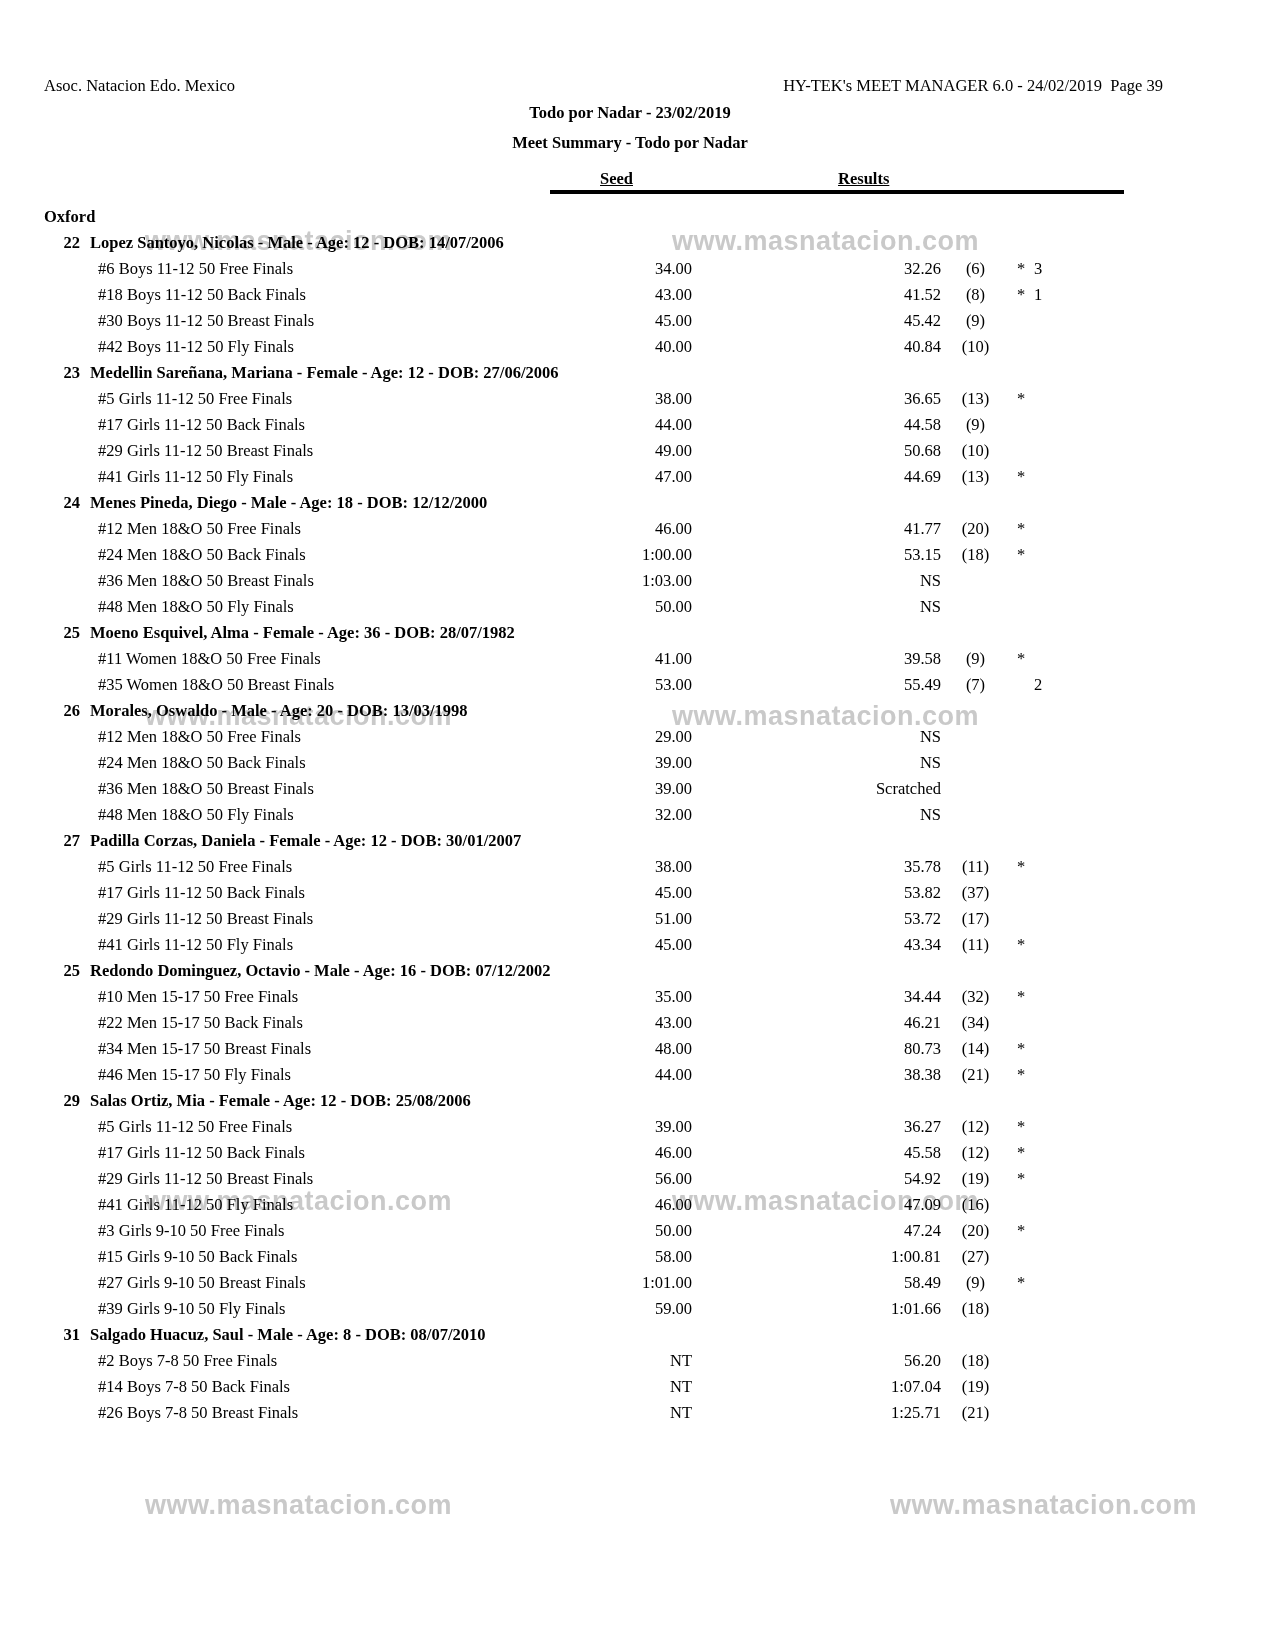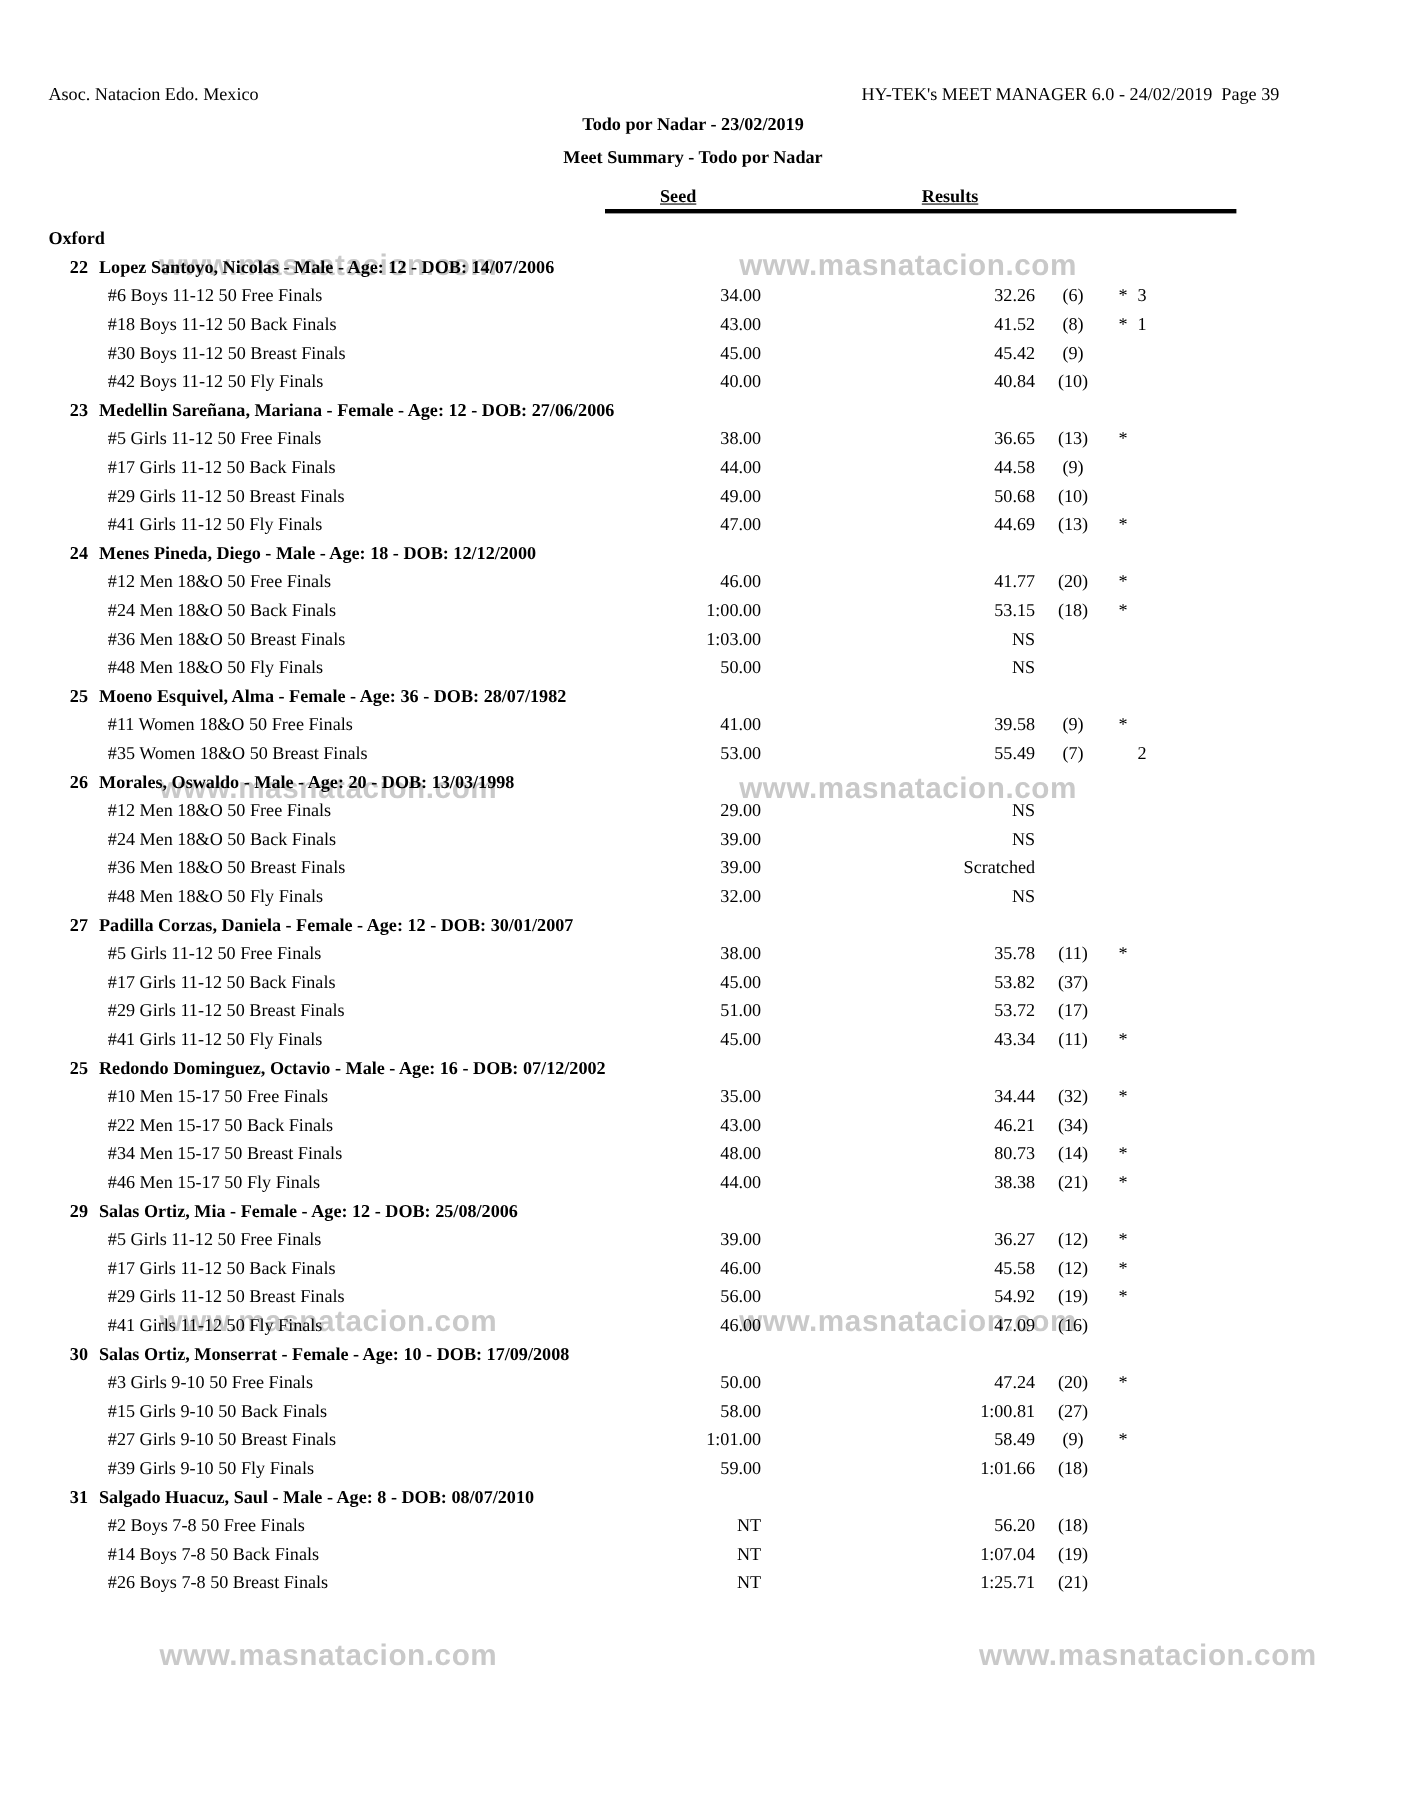--- a/index.html
+++ b/index.html
@@ -363,24 +363,20 @@
             <span class="ev-indent"></span>
             <span class="ev-name">#41 Girls 11-12 50 Fly Finals</span>
             <span class="ev-seed">46.00</span>
             <span class="ev-result">47.09</span>
             <span class="ev-place">(16)</span>
             <span class="ev-star"></span>
             <span class="ev-points"></span>
           </div>
         </div>
         <div>
-          <div class="swimmer-row">
-            <span class="sw-num">30</span>
-            <span class="sw-info">Salas Ortiz, Monserrat - Female - Age: 10 - DOB: 17/09/2008</span>
-          </div>
           <div class="event-row">
             <span class="ev-indent"></span>
             <span class="ev-name">#3 Girls 9-10 50 Free Finals</span>
             <span class="ev-seed">50.00</span>
             <span class="ev-result">47.24</span>
             <span class="ev-place">(20)</span>
             <span class="ev-star">*</span>
             <span class="ev-points"></span>
           </div>
           <div class="event-row">

